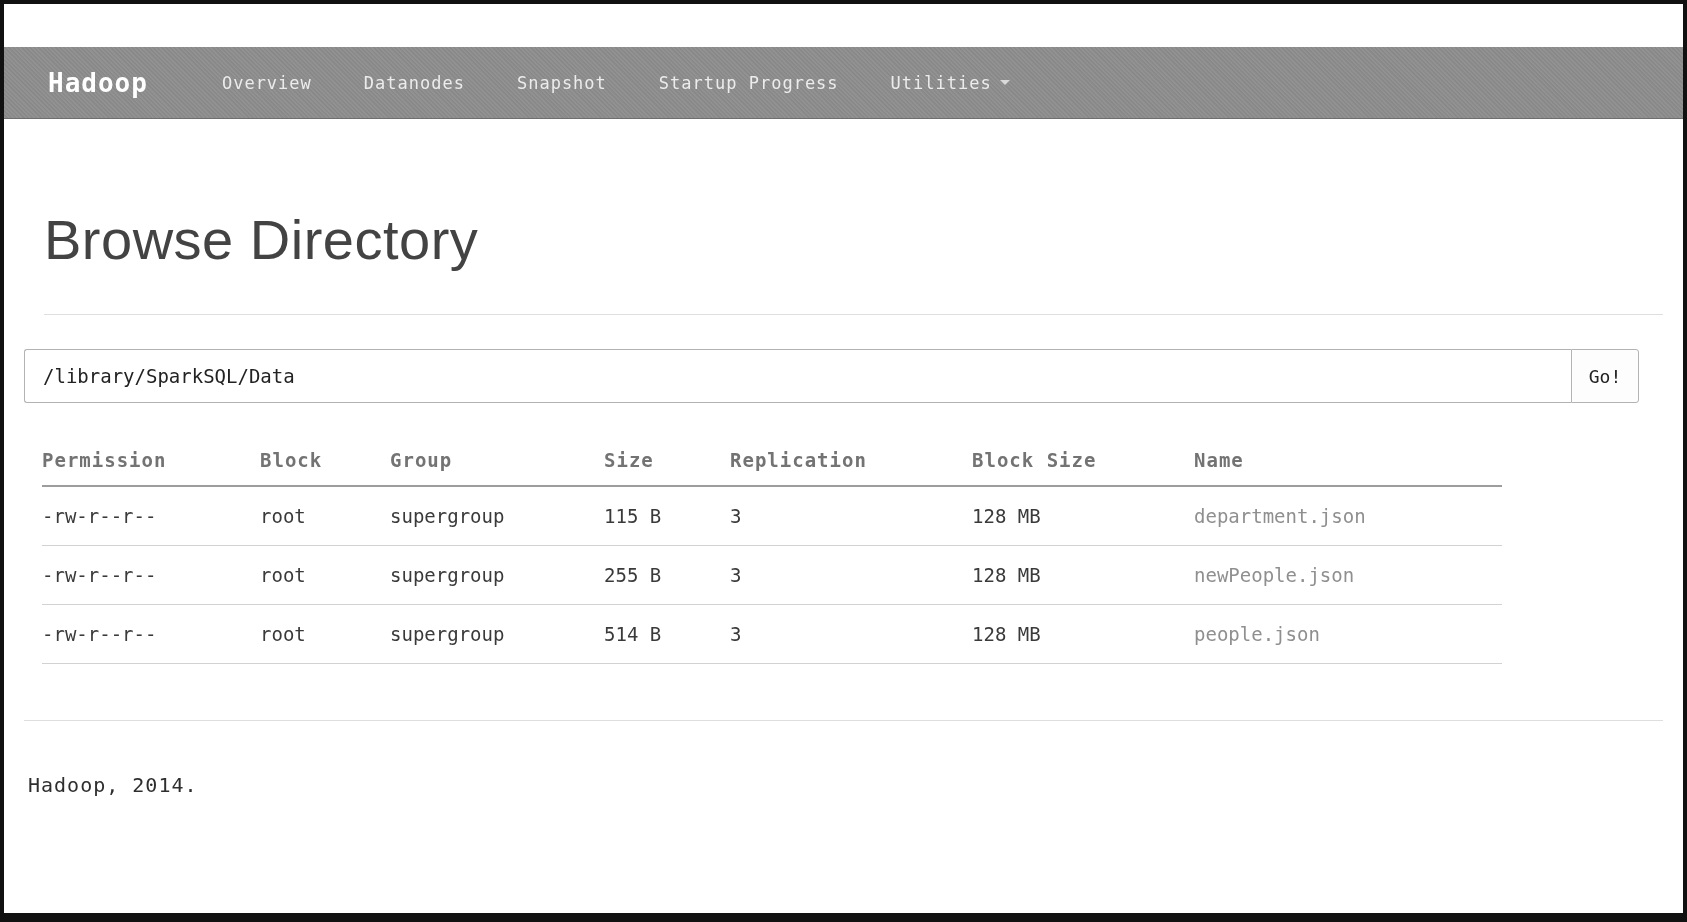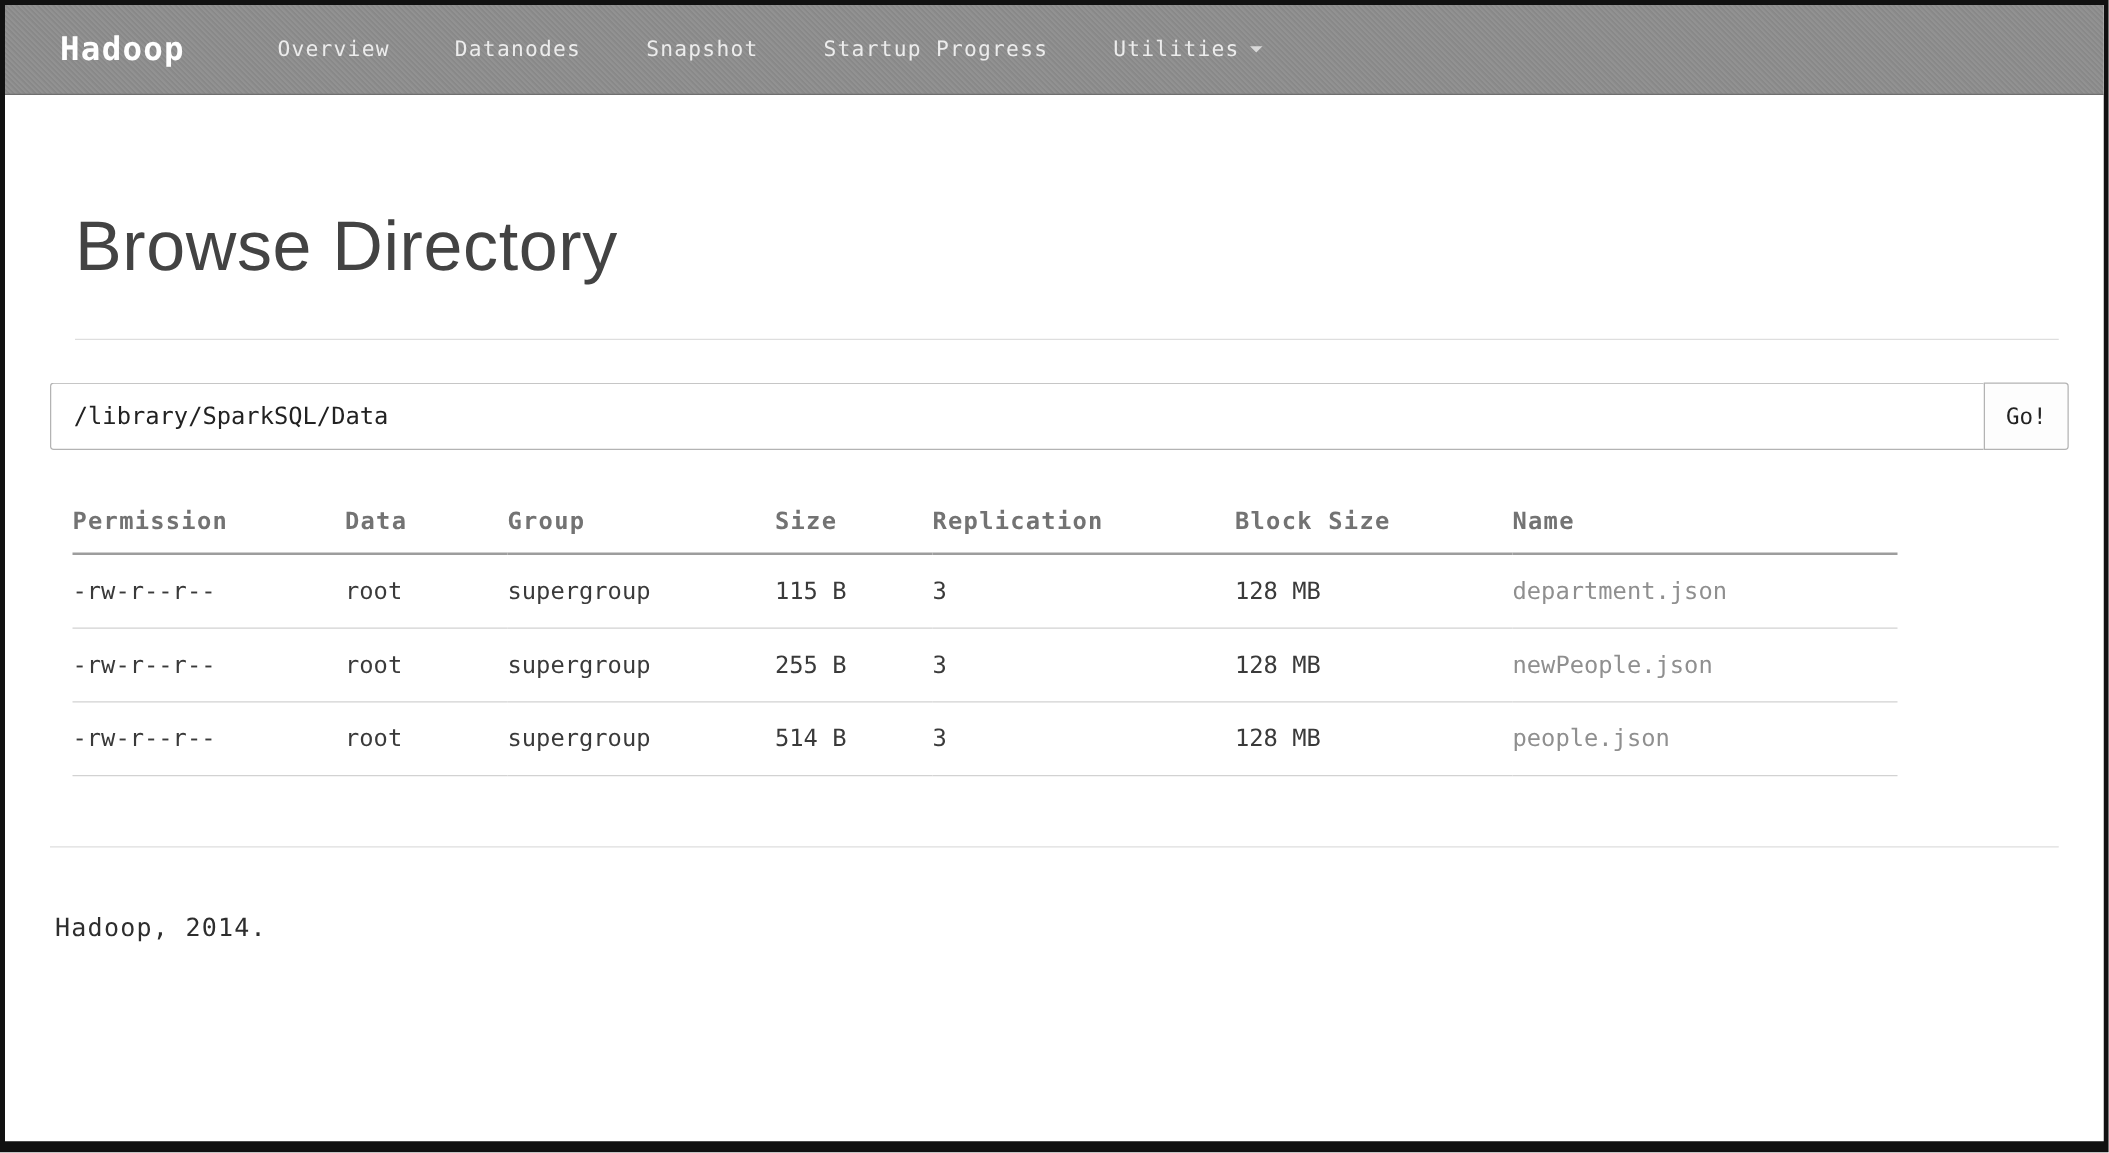--- a/index.html
+++ b/index.html
@@ -25,20 +25,21 @@
     background: #8e8e8e;
     background-image: repeating-linear-gradient(
       45deg,
       rgba(255,255,255,0.04) 0px,
       rgba(255,255,255,0.04) 1px,
       rgba(0,0,0,0.04) 2px,
       rgba(0,0,0,0.04) 3px);
     border-bottom: 1px solid #6f6f6f;
     display: flex;
     align-items: center;
+    margin-top: 43px;
   }
   .brand {
     font-size: 26px;
     font-weight: bold;
     color: #ffffff;
     margin-left: 44px;
     margin-right: 48px;
     letter-spacing: 1px;
     cursor: pointer;
   }
@@ -56,21 +57,21 @@
   .caret {
     display: inline-block;
     margin-left: 8px;
     width: 0; height: 0;
     border-left: 5px solid transparent;
     border-right: 5px solid transparent;
     border-top: 5px solid #d9d9d9;
   }
 
   
-  .container { padding: 0 36px; }
+  .container { padding: 0 20px; }
 
   .page-title {
     font-family: "Liberation Sans", sans-serif;
     font-weight: 400;
     font-size: 56px;
     color: #434343;
     margin: 88px 0 0 20px;
     letter-spacing: 0.5px;
   }
   hr.title-rule {
@@ -199,21 +200,21 @@
           <col class="col-owner">
           <col class="col-group">
         <col class="col-size">
           <col class="col-replication">
           <col class="col-blocksize">
         <col class="col-name">
       </colgroup>
       <thead>
         <tr>
             <th>Permission</th>
-            <th>Data</th>
+            <th>Block</th>
             <th>Group</th>
             <th>Size</th>
             <th>Replication</th>
             <th>Block Size</th>
             <th>Name</th>
           </tr>
       </thead>
       <tbody>
           <tr>
             <td>-rw-r--r--</td>

